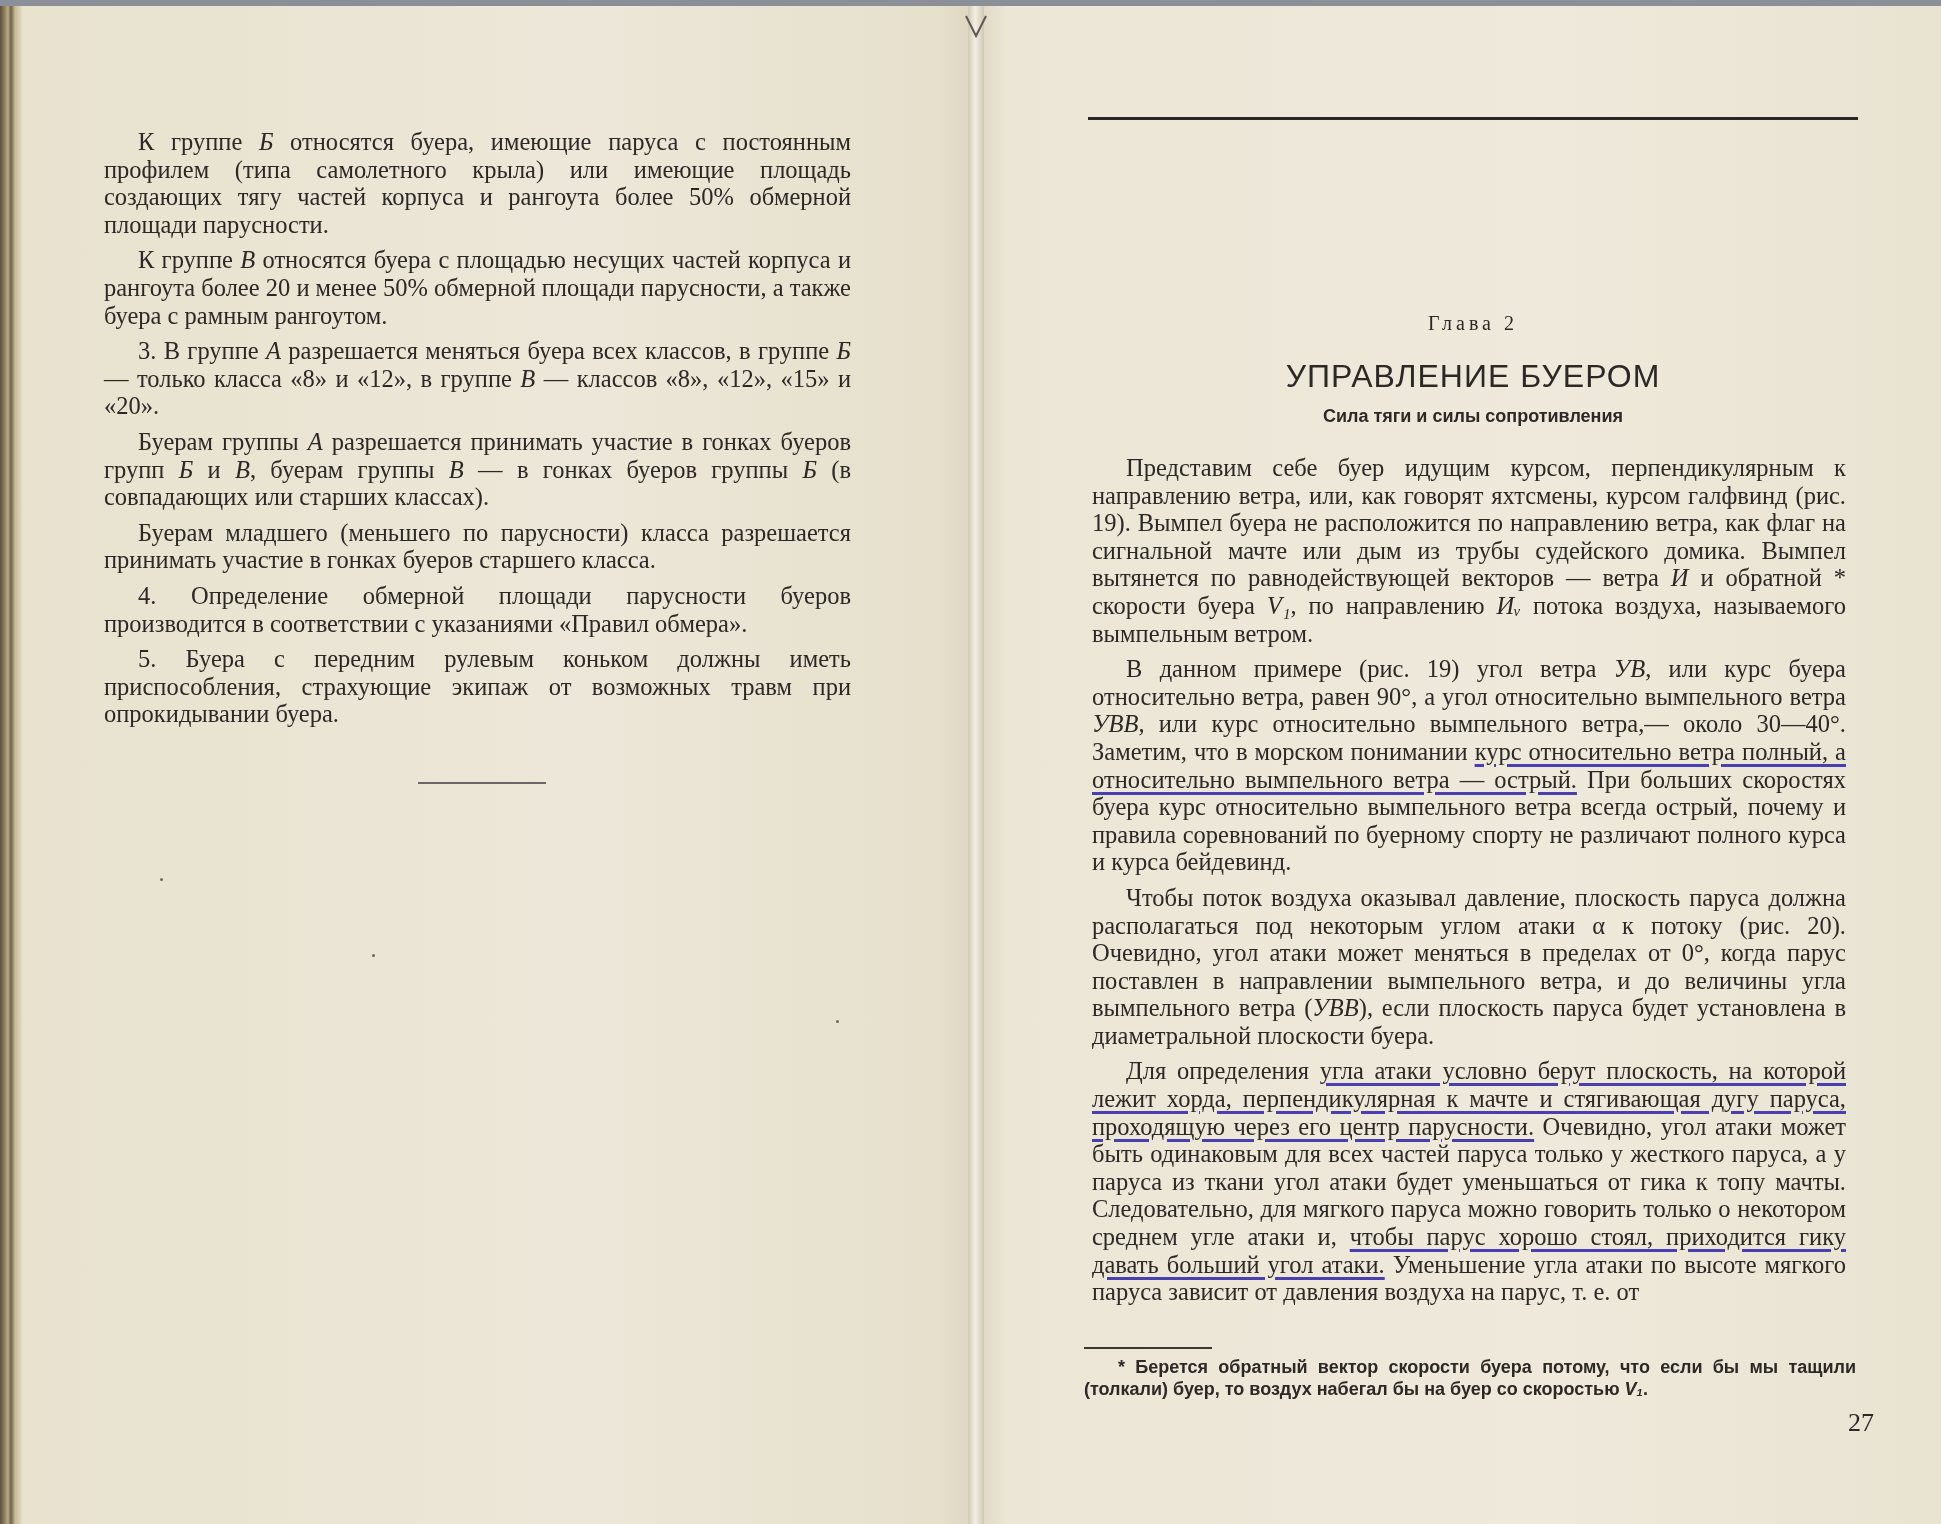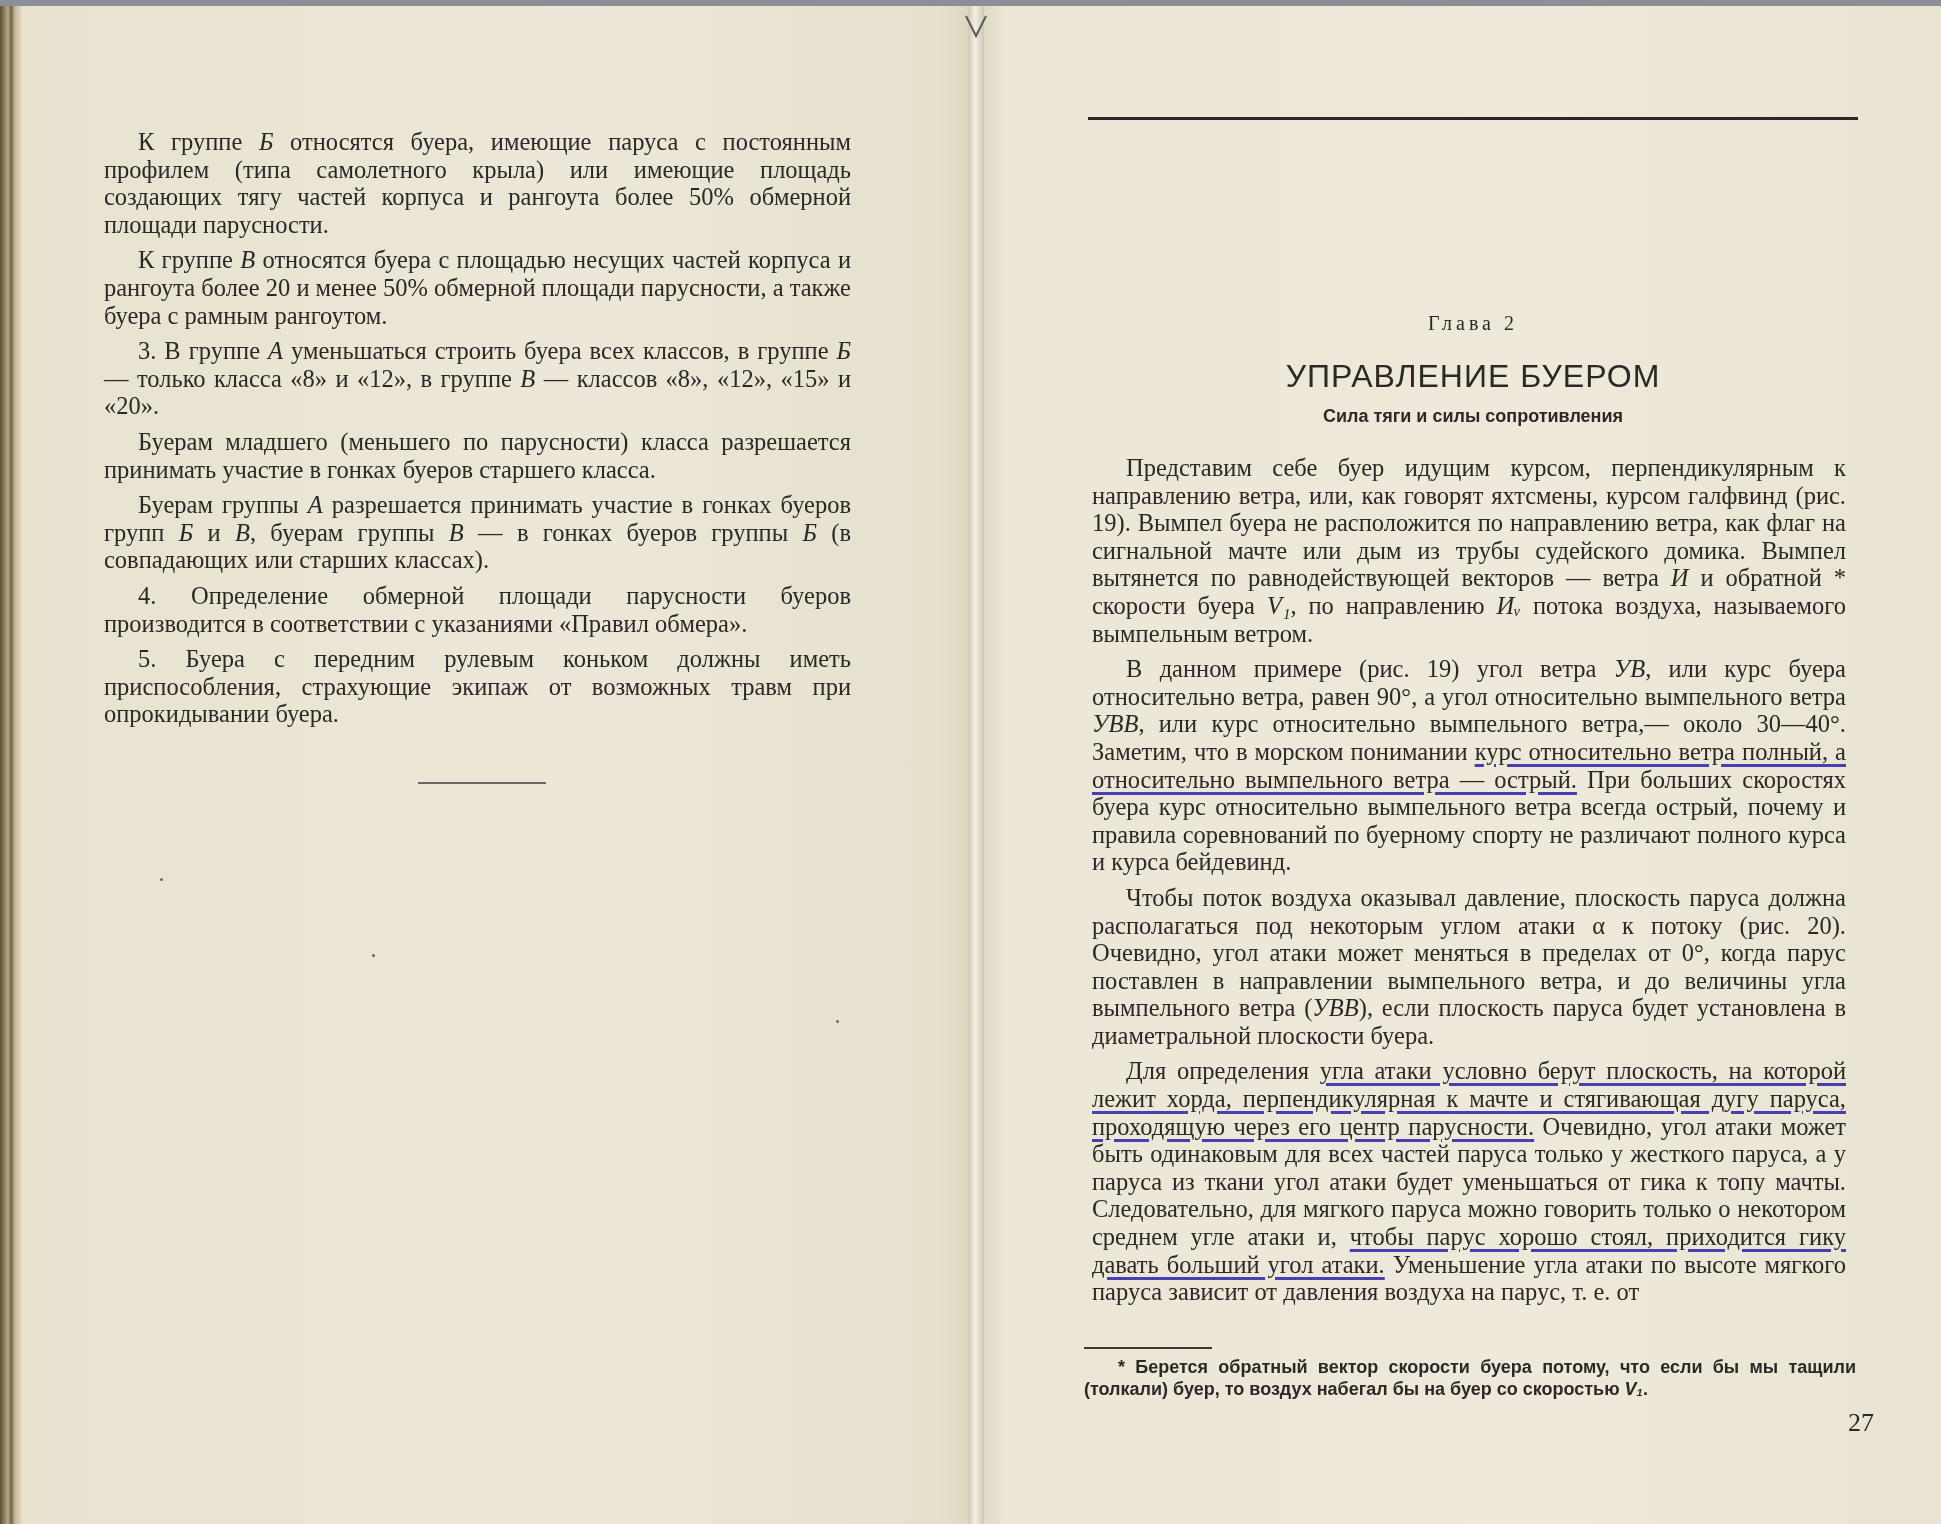--- a/index.html
+++ b/index.html
@@ -72,23 +72,23 @@
 </head>
 <body>
 
 <div class="spread">
 
   <div class="page left">
     <div class="left-edge"></div>
     <div class="text-block">
         <p><span>К группе </span><i>Б</i><span> относятся буера, имеющие паруса с постоянным профилем (типа самолетного крыла) или имеющие площадь создающих тягу частей корпуса и рангоута более 50% обмерной площади парусности.</span></p>
         <p><span>К группе </span><i>В</i><span> относятся буера с площадью несущих частей корпуса и рангоута более 20 и менее 50% обмерной площади парусности, а также буера с рамным рангоутом.</span></p>
-        <p><span>3. В группе </span><i>А</i><span> уменьшаться строить буера всех классов, в группе </span><i>Б</i><span> — только класса «8» и «12», в группе </span><i>В</i><span> — классов «8», «12», «15» и «20».</span></p>
+        <p><span>3. В группе </span><i>А</i><span> разрешается меняться буера всех классов, в группе </span><i>Б</i><span> — только класса «8» и «12», в группе </span><i>В</i><span> — классов «8», «12», «15» и «20».</span></p>
+        <p><span>Буерам группы </span><i>А</i><span> разрешается принимать участие в гонках буеров групп </span><i>Б</i><span> и </span><i>В</i><span>, буерам группы </span><i>В</i><span> — в гонках буеров группы </span><i>Б</i><span> (в совпадающих или старших классах).</span></p>
         <p><span>Буерам младшего (меньшего по парусности) класса разрешается принимать участие в гонках буеров старшего класса.</span></p>
-        <p><span>Буерам группы </span><i>А</i><span> разрешается принимать участие в гонках буеров групп </span><i>Б</i><span> и </span><i>В</i><span>, буерам группы </span><i>В</i><span> — в гонках буеров группы </span><i>Б</i><span> (в совпадающих или старших классах).</span></p>
         <p><span>4. Определение обмерной площади парусности буеров производится в соответствии с указаниями «Правил обмера».</span></p>
         <p><span>5. Буера с передним рулевым коньком должны иметь приспособления, страхующие экипаж от возможных травм при опрокидывании буера.</span></p>
       </div>
     <div class="short-rule"></div>
     <div class="speck" style="left:160px;top:872px"></div>
     <div class="speck" style="left:372px;top:948px"></div>
     <div class="speck" style="left:836px;top:1014px"></div>
   </div>
 
   <div class="page right">

